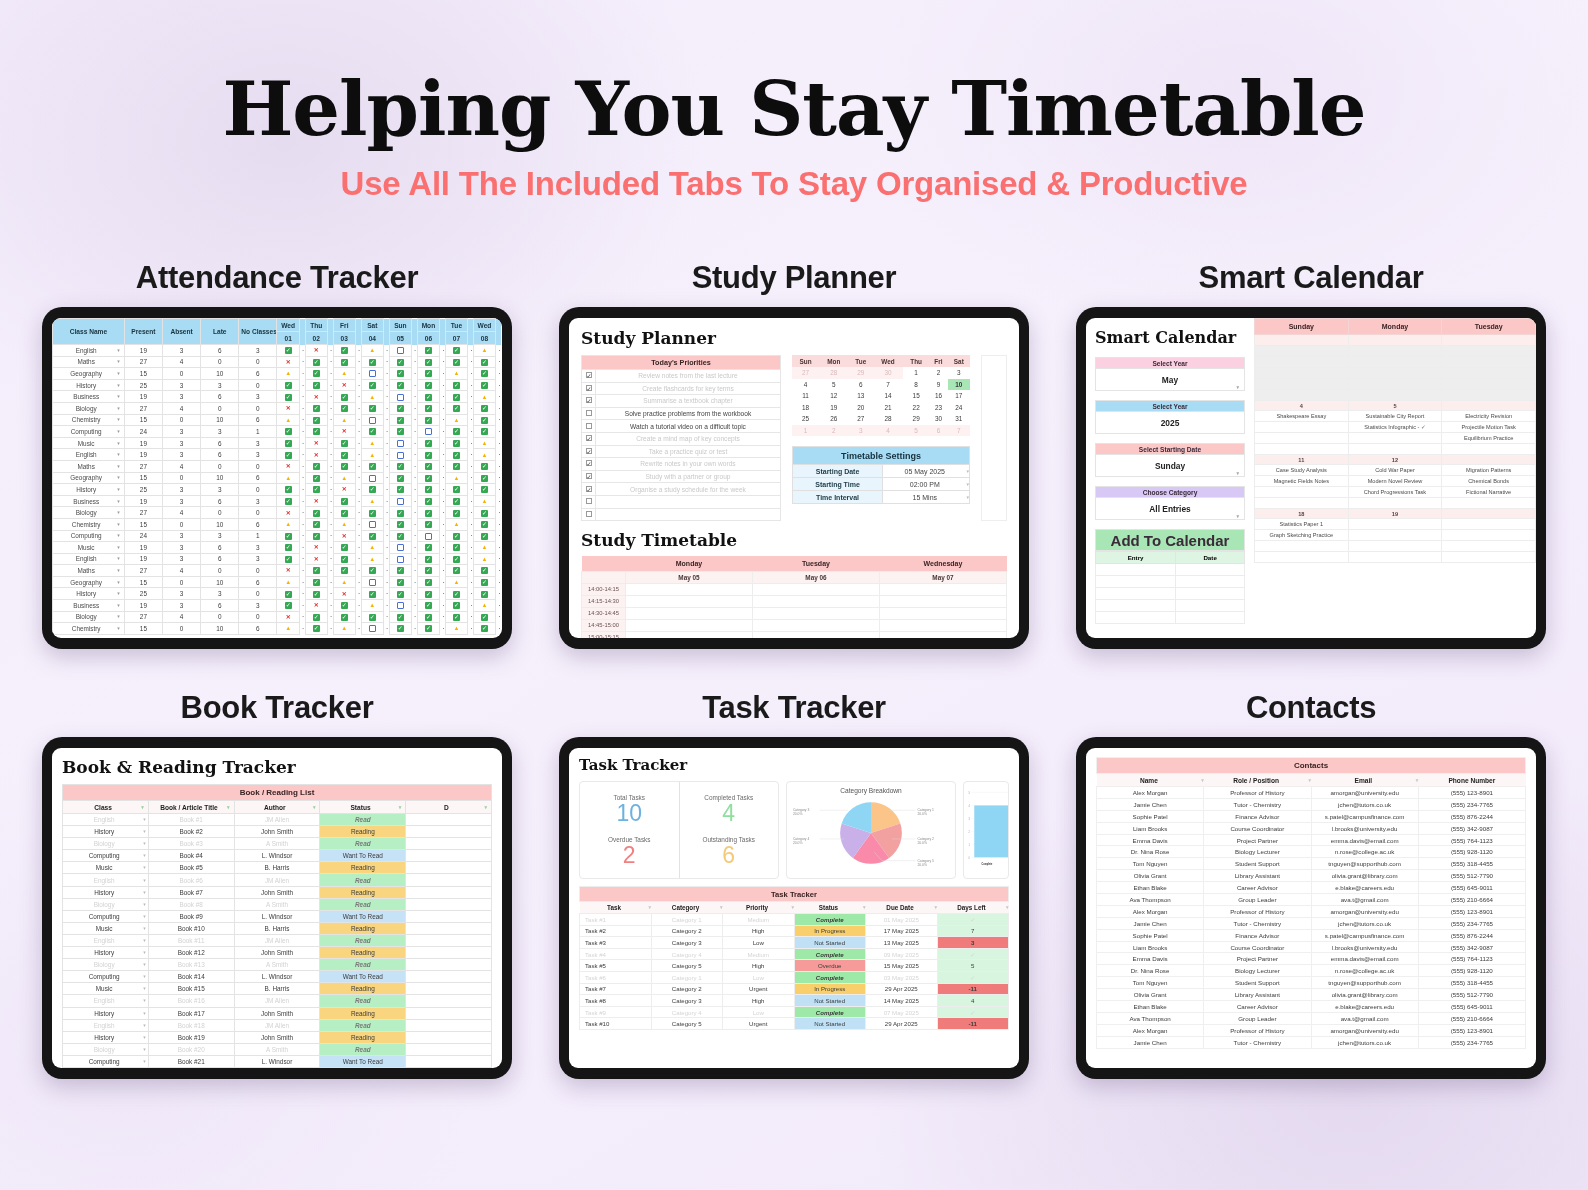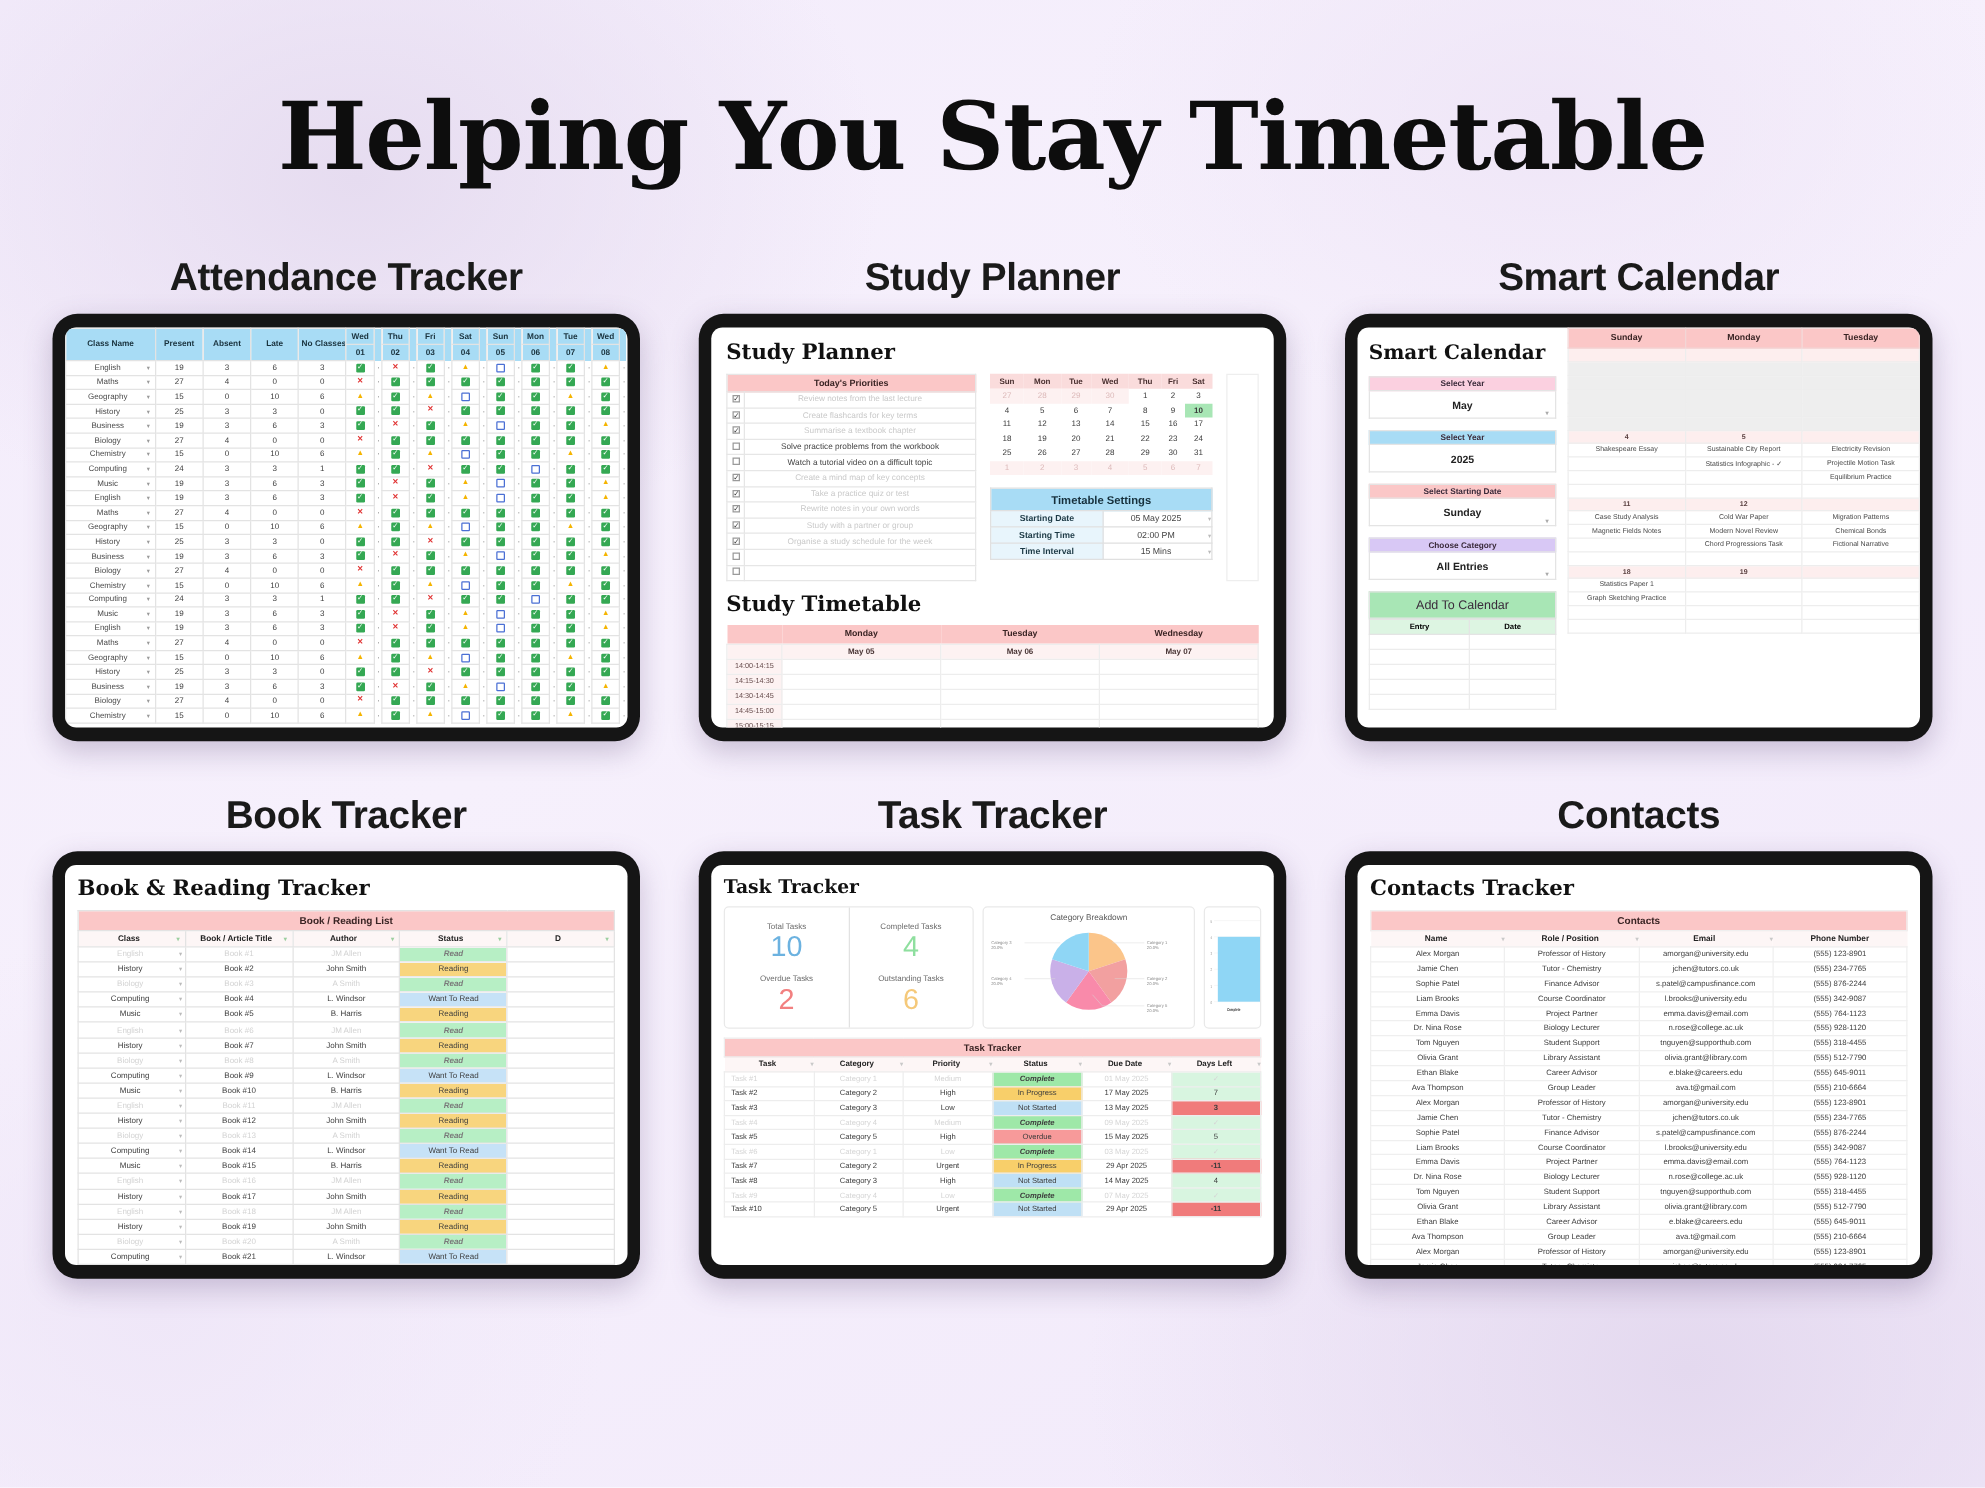--- a/index.html
+++ b/index.html
@@ -138,20 +138,21 @@
   .ct-tbl { width:100%; border-collapse:collapse; font-size:6.2px; table-layout:fixed; }
   .ct-tbl .banner td { background:#fbc7c7; height:16px; font-weight:700; font-size:8px; text-align:center; color:#3a2424; }
   .ct-tbl th { background:#fdf6f6; height:13px; font-weight:700; font-size:6.6px; color:#222; }
   .ct-tbl td { border:1px solid #efefef; height:11.9px; text-align:center; color:#3c3c3c; }
 </style>
 </head>
 <body>
 
 <div class="hero">
   <h1>Helping You Stay Timetable</h1>
+  <h2>Use All The Included Tabs To Stay Organised &amp; Productive</h2>
 </div>
 
 <div class="grid">
   <div class="row">
 
     <div class="cell">
       <div class="cell-title">Attendance Tracker</div>
       <div class="tablet">
         <div class="screen">
           <table class="sheet att" id="att-table">
@@ -1009,21 +1010,21 @@
                   <div class="sc-grp">
       <div class="sc-lbl" style="background:#fbc7c7">Select Starting Date</div>
       <div class="sc-val">Sunday<span class="cv">▾</span></div>
     </div>
                   <div class="sc-grp">
       <div class="sc-lbl" style="background:#d8c8f5">Choose Category</div>
       <div class="sc-val">All Entries<span class="cv">▾</span></div>
     </div>
                 </div>
               <div id="sc-add">
-                  <div class="sc-lbl" style="background:#a8e6b5;height:22px;line-height:22px;font-size:10px;font-weight:400">Add To Calendar</div>
+                  <div class="sc-lbl" style="background:#a8e6b5;height:22px;line-height:22px;font-size:15px;font-weight:700">Add To Calendar</div>
      <table style="width:100%;border-collapse:collapse;font-size:6.2px">
       <tbody>
                       <tr>
                         <th style="background:#ddf5e2;height:12px;border:1px solid #e4e4e4;font-weight:700">Entry</th>
                         <th style="background:#ddf5e2;height:12px;border:1px solid #e4e4e4;font-weight:700">Date</th>
                       </tr>
       <tr>
                         <td style="border:1px solid #ececec;height:12px"></td>
                         <td style="border:1px solid #ececec;height:12px"></td>
                       </tr>
@@ -1522,21 +1523,20 @@
           </div>
         </div>
       </div>
     </div>
 
     <div class="cell">
       <div class="cell-title">Contacts</div>
       <div class="tablet">
         <div class="screen">
           <div style="padding:9px 10px 0;">
-            <div class="pad-h" style="font-size:17px;margin-bottom:7px;">Contacts Tracker</div>
             <table class="ct-tbl" id="ct-table">
                 <tbody>
                   <tr class="banner">
                     <td colspan="4">Contacts</td>
                   </tr>
                   <tr>
                     <th style="width:80px">Name<span style="float:right;color:#c9c9c9;font-size:5px">▾</span></th>
                     <th style="width:100px">Role / Position<span style="float:right;color:#c9c9c9;font-size:5px">▾</span></th>
                     <th style="width:120px">Email<span style="float:right;color:#c9c9c9;font-size:5px">▾</span></th>
                     <th style="width:80px">Phone Number</th>

